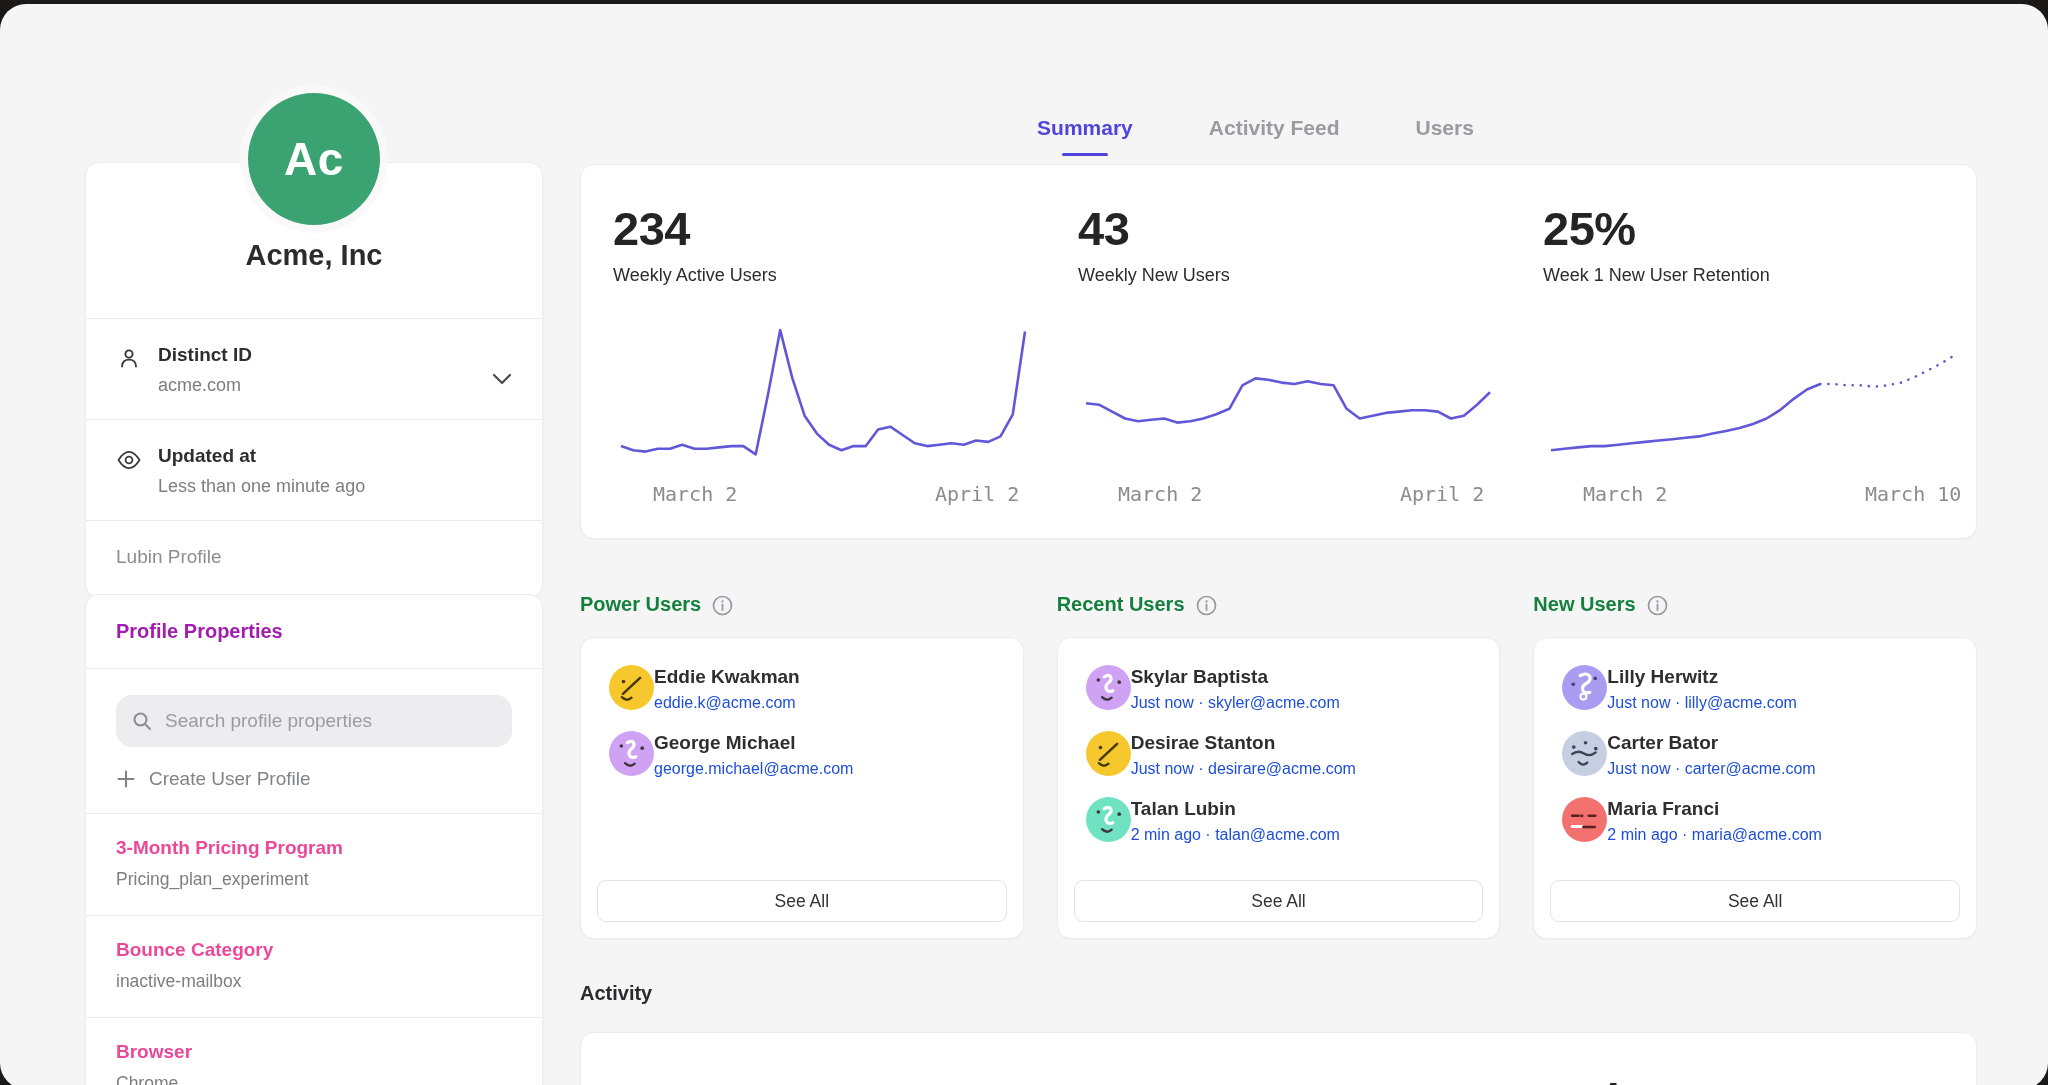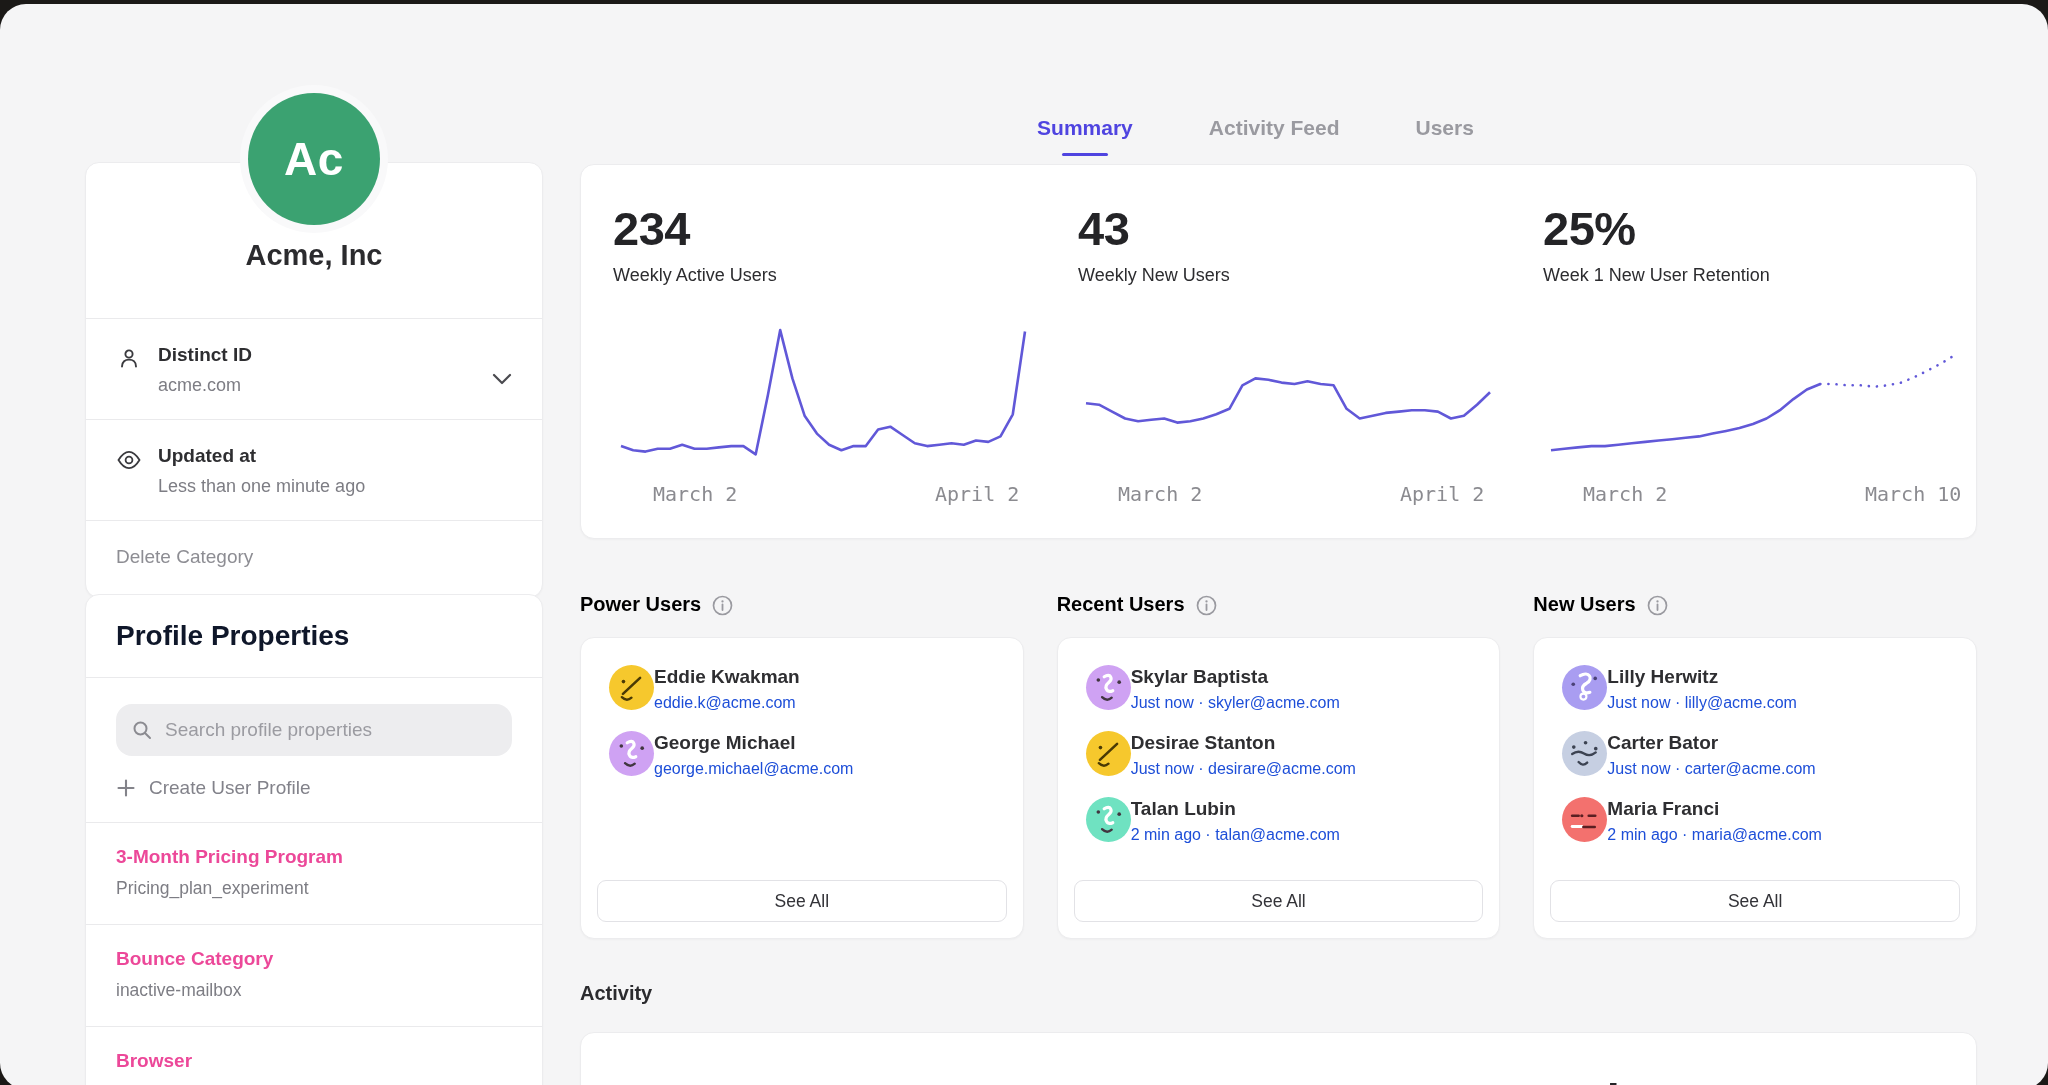--- a/index.html
+++ b/index.html
@@ -24,21 +24,21 @@
   .company-name{padding:76px 20px 46px;text-align:center;font-size:29px;font-weight:700;color:#2b2b2e;}
   .field-row{position:relative;display:flex;padding:25px 30px 23px 30px;}
   .f-icon{width:26px;height:26px;flex:0 0 26px;margin-top:2px;}
   .f-text{margin-left:16px;}
   .f-label{font-size:19px;font-weight:700;color:#2e2e31;}
   .f-value{font-size:18px;color:#7d7d84;margin-top:9px;}
   .chev{position:absolute;right:30px;top:52px;width:20px;height:12px;cursor:pointer;}
   .delete-row{padding:25px 30px 29px;font-size:19px;color:#8d8d93;cursor:pointer;}
 
   .props-card{position:absolute;top:590px;left:0;right:0;height:540px;}
-  .props-header{padding:25px 30px;font-size:28px;font-weight:700;color:#0f172a;}
+  .props-header{padding:25px 30px;font-size:20px;font-weight:700;color:#a21caf;}
   .search-box{margin:26px 30px 0;height:52px;background:#ededef;border-radius:16px;display:flex;align-items:center;padding:0 15px;}
   .search-box svg{flex:0 0 22px;}
   .search-box input{border:none;outline:none;background:transparent;font-size:19px;margin-left:10px;width:100%;
     font-family:"Liberation Sans",sans-serif;color:#3a3a3e;}
   .search-box input::placeholder{color:#9b9ba1;}
   .create-row{display:flex;align-items:center;gap:13px;margin:21px 30px 23px;font-size:19px;color:#82828a;cursor:pointer;}
   .prop-row{padding:23px 30px 25px;}
   .prop-name{font-size:19px;font-weight:700;color:#ec4899;}
   .prop-value{font-size:17.5px;color:#7d7d84;margin-top:10px;}
 
@@ -53,21 +53,21 @@
   .stat-col{position:relative;padding:36px 0 0 32px;}
   .stat-value{font-size:47px;font-weight:700;color:#242427;letter-spacing:-0.5px;}
   .stat-label{font-size:18px;color:#2c2c2f;margin-top:9px;}
   .stat-chart{display:block;margin-top:20px;width:420px;height:168px;}
   .ticks{position:relative;height:20px;margin-top:8px;font-family:"DejaVu Sans Mono",monospace;font-size:20px;color:#8b8b90;}
   .tick-a{position:absolute;left:40px;top:0;}
   .tick-b{position:absolute;left:322px;top:0;}
 
   .users-grid{position:absolute;top:583px;left:0;right:0;display:grid;grid-template-columns:repeat(3,1fr);column-gap:33px;}
   .u-header{display:flex;align-items:center;gap:11px;height:34px;}
-  .u-title{font-size:20px;font-weight:700;color:#000000;}
+  .u-title{font-size:20px;font-weight:700;color:#15803d;}
   .u-info{width:21px;height:21px;margin-top:2px;}
   .user-card{position:relative;margin-top:16px;height:302px;padding-top:27px;}
   .user-row{display:flex;align-items:flex-start;padding:0 0 0 28px;height:66px;}
   .u-avatar{width:45px;height:45px;border-radius:50%;flex:0 0 45px;overflow:hidden;}
   .u-avatar svg{display:block;width:45px;height:45px;}
   .u-name{font-size:19px;font-weight:700;color:#2e2e31;margin-top:1px;}
   .u-sub{font-size:16px;color:#1d4ed8;margin-top:6px;}
   .see-all{position:absolute;left:16px;right:16px;bottom:16px;height:42px;border:1px solid #e2e2e6;border-radius:9px;
     background:#fff;display:flex;align-items:center;justify-content:center;font-size:17.5px;font-weight:400;color:#333338;cursor:pointer;}
 
@@ -117,21 +117,21 @@
               <circle cx="13" cy="13" r="3.4" stroke="#3a3a3e" stroke-width="1.8"></circle>
             </svg>
         </span>
         <div class="f-text">
           <div class="f-label">Updated at</div>
           <div class="f-value">Less than one minute ago</div>
         </div>
       </div>
       <div class="divider"></div>
 
-      <div class="delete-row">Delete Category</div>
+      <div class="delete-row">Lubin Profile</div>
     </section>
 
     <section class="card props-card">
       <div class="props-header">Profile Properties</div>
       <div class="divider"></div>
 
       <div class="search-box">
         <svg viewBox="0 0 22 22" fill="none">
             <circle cx="9.5" cy="9.5" r="6" stroke="#8b8b91" stroke-width="2"></circle>
             <path d="M14.2 14.2 L19 19" stroke="#8b8b91" stroke-width="2" stroke-linecap="round"></path>

